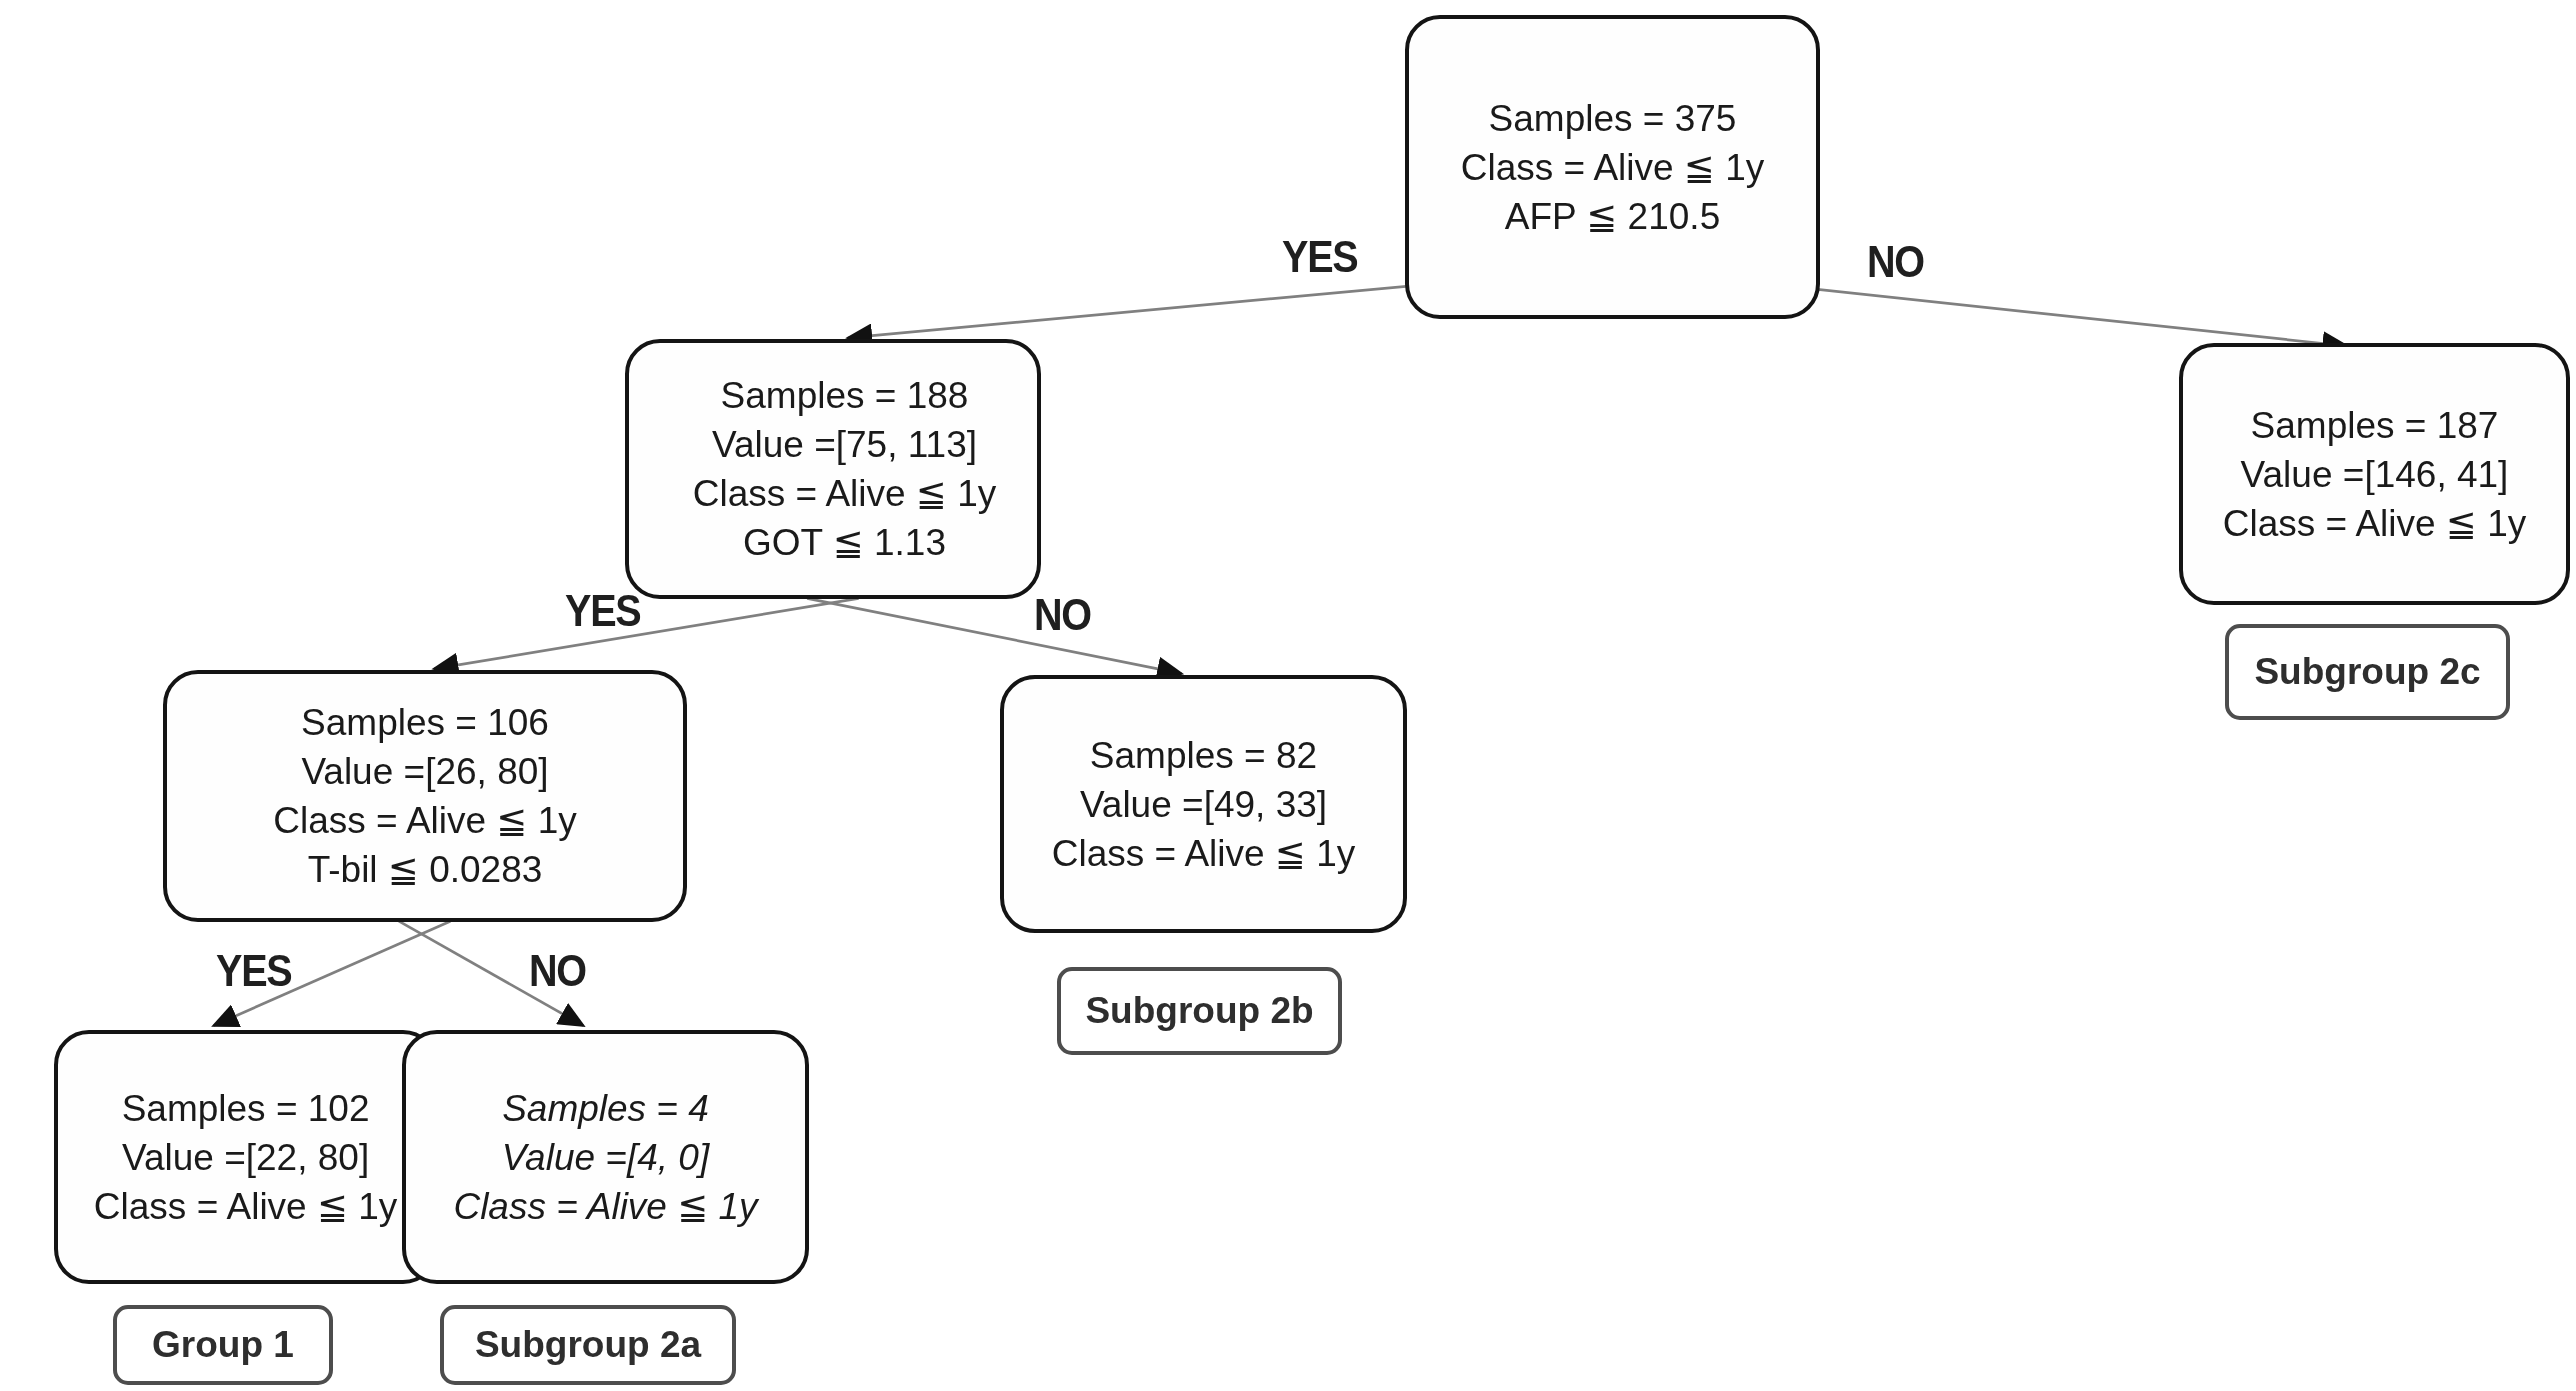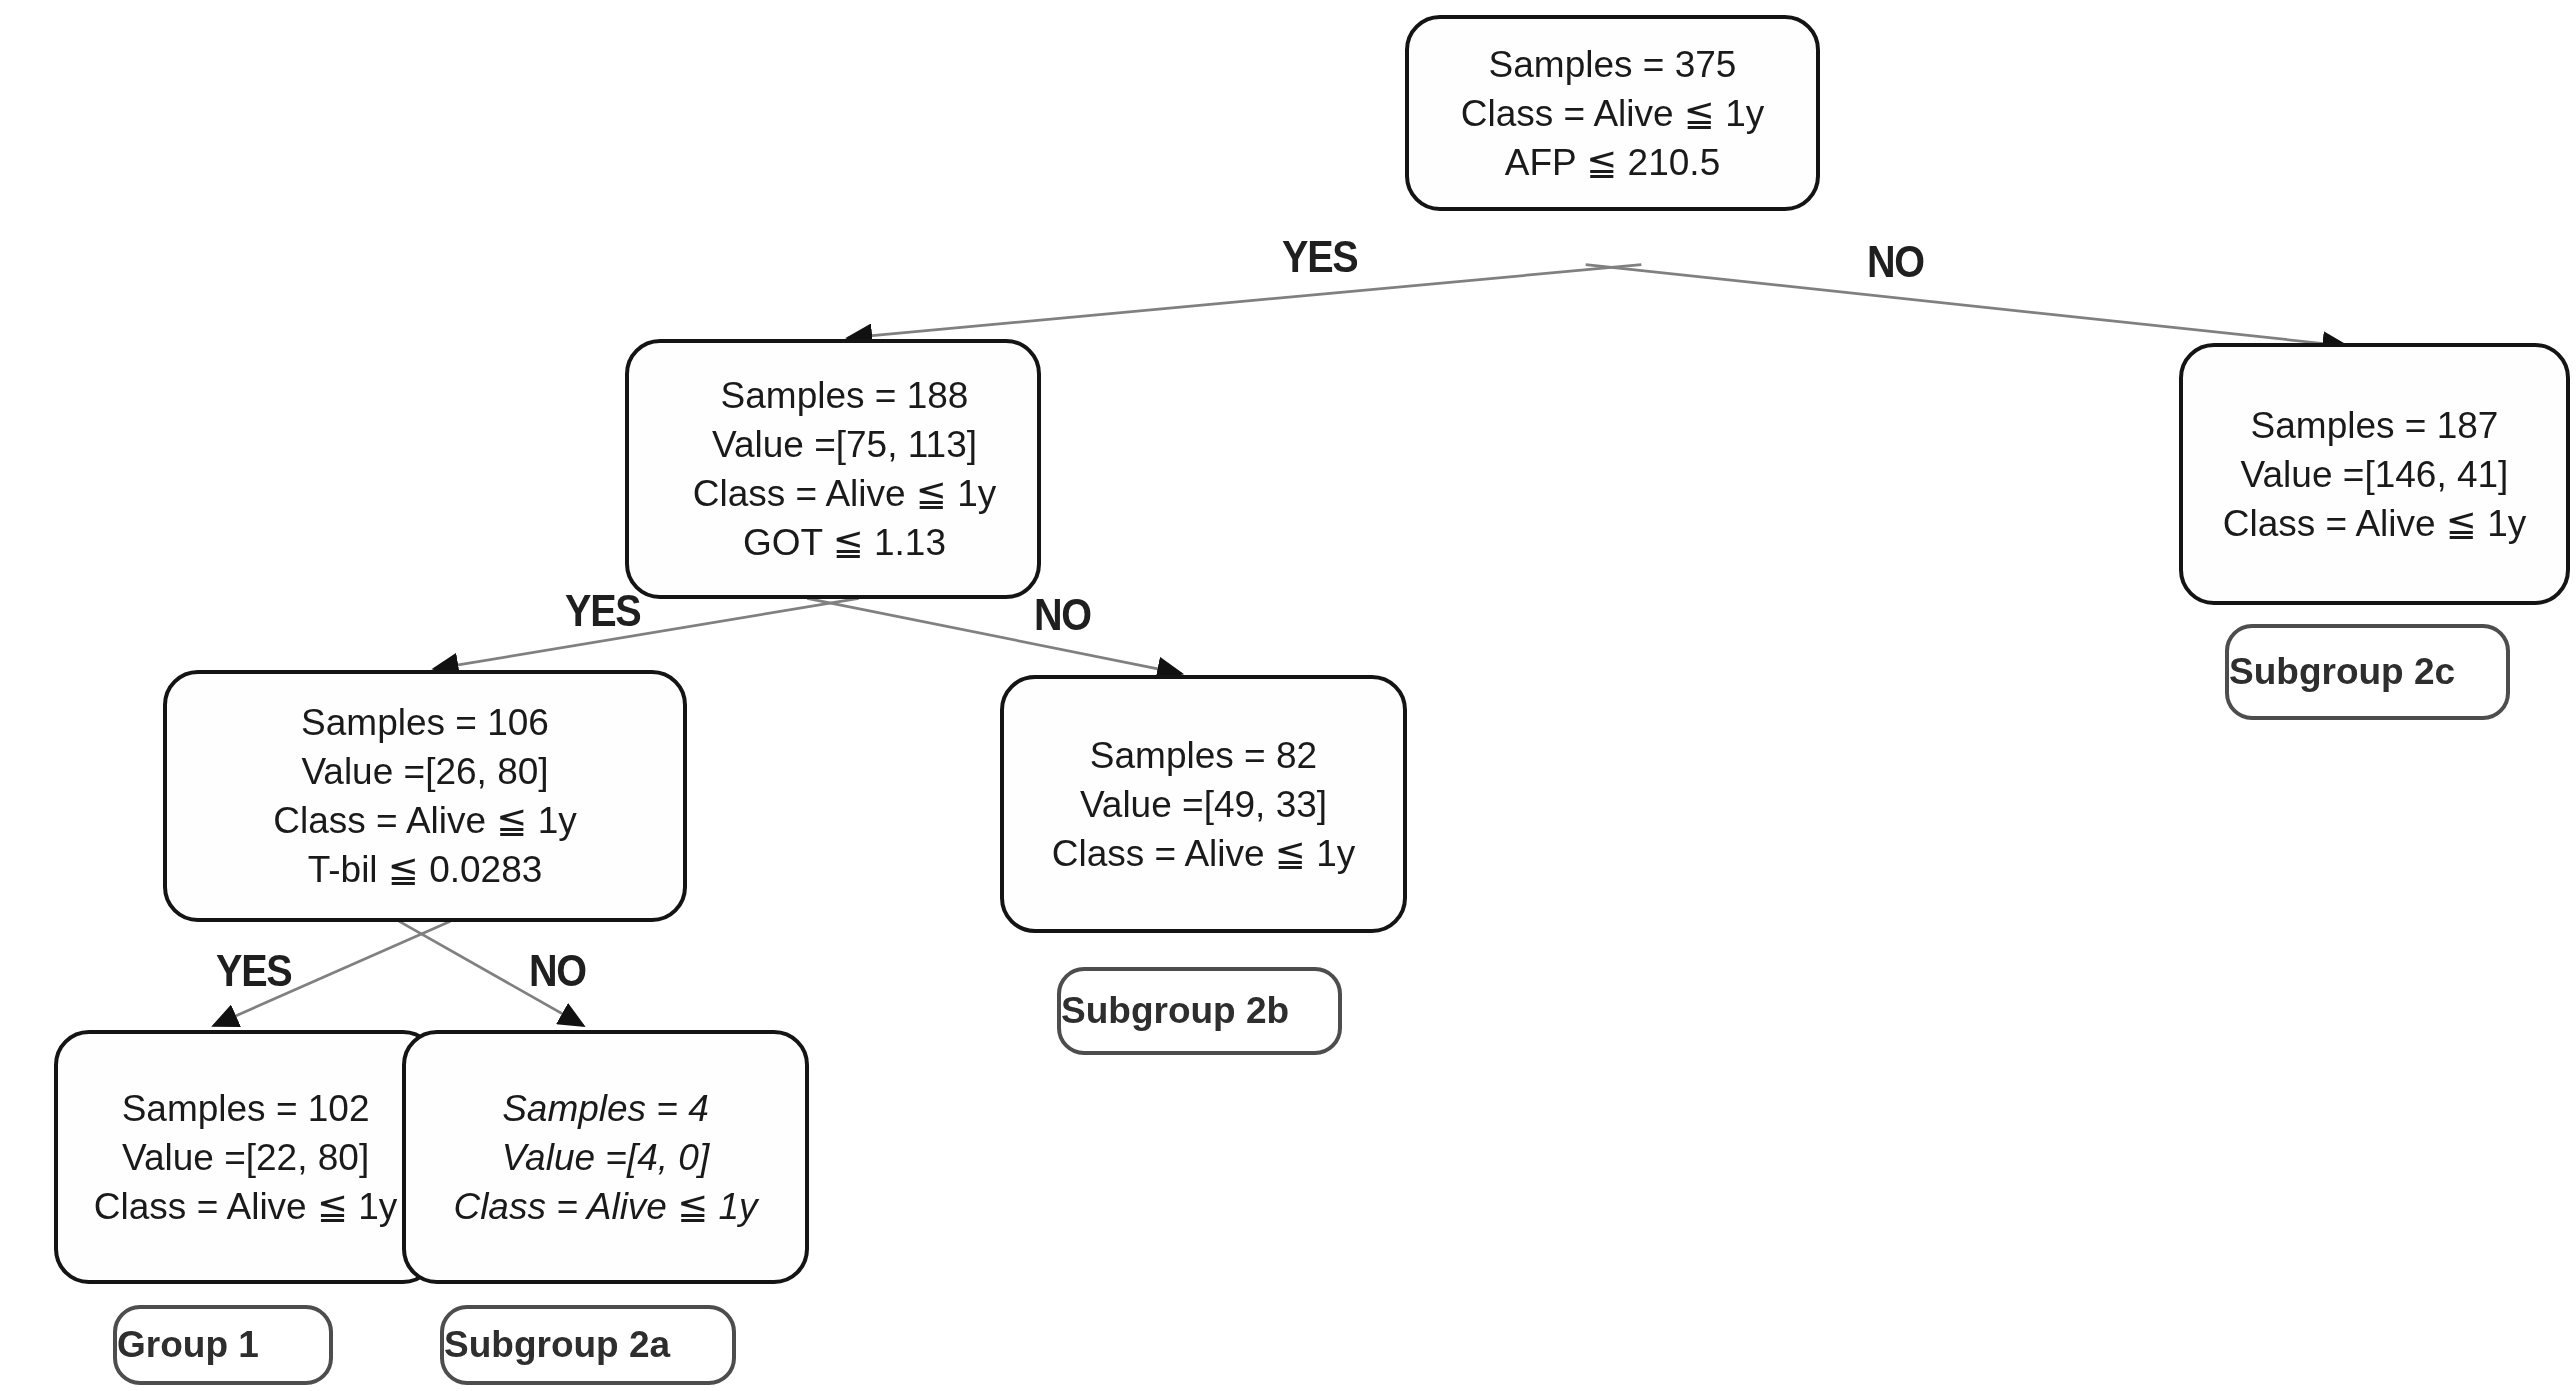--- a/index.html
+++ b/index.html
@@ -32,23 +32,23 @@
     font-size: 37px;
     line-height: 49px;
     color: #1a1a1a;
     white-space: nowrap;
   }
   .glabel {
     position: absolute;
     box-sizing: border-box;
     background: #ffffff;
     border: 4.7px solid #4d4d4d;
-    border-radius: 27px;
+    border-radius: 15px;
     display: flex;
-    justify-content: flex-start;
+    justify-content: center;
     align-items: center;
   }
   .glabel .gtext {
     font-size: 37px;
     font-weight: bold;
     color: #2e2e2e;
     white-space: nowrap;
   }
   .elabel {
     position: absolute;
@@ -73,21 +73,21 @@
       </marker>
     </defs>
     <line x1="2420" y1="390" x2="1250" y2="498" stroke="#808080" stroke-width="4" marker-end="url(#arrow)"></line>
     <line x1="2338" y1="390" x2="3460" y2="510" stroke="#808080" stroke-width="4" marker-end="url(#arrow)"></line>
     <line x1="1266" y1="882" x2="640" y2="986" stroke="#808080" stroke-width="4" marker-end="url(#arrow)"></line>
     <line x1="1190" y1="882" x2="1742" y2="993" stroke="#808080" stroke-width="4" marker-end="url(#arrow)"></line>
     <line x1="664" y1="1358" x2="315" y2="1512" stroke="#808080" stroke-width="4" marker-end="url(#arrow)"></line>
     <line x1="588" y1="1358" x2="860" y2="1512" stroke="#808080" stroke-width="4" marker-end="url(#arrow)"></line>
   </svg>
 
-  <div class="tnode" style="left:1405px; top:15px; width:415px; height:196px;">
+  <div class="tnode" style="left:1405px; top:15px; width:415px; height:304px;">
     <div class="nline">Samples = 375</div>
     <div class="nline">Class = Alive ≦ 1y</div>
     <div class="nline">AFP ≦ 210.5</div>
   </div>
 
   <div class="tnode" style="left:625px; top:339px; width:416px; height:260px;padding-left:23px;">
     <div class="nline">Samples = 188</div>
     <div class="nline">Value =[75, 113]</div>
     <div class="nline">Class = Alive ≦ 1y</div>
     <div class="nline">GOT ≦ 1.13</div>

